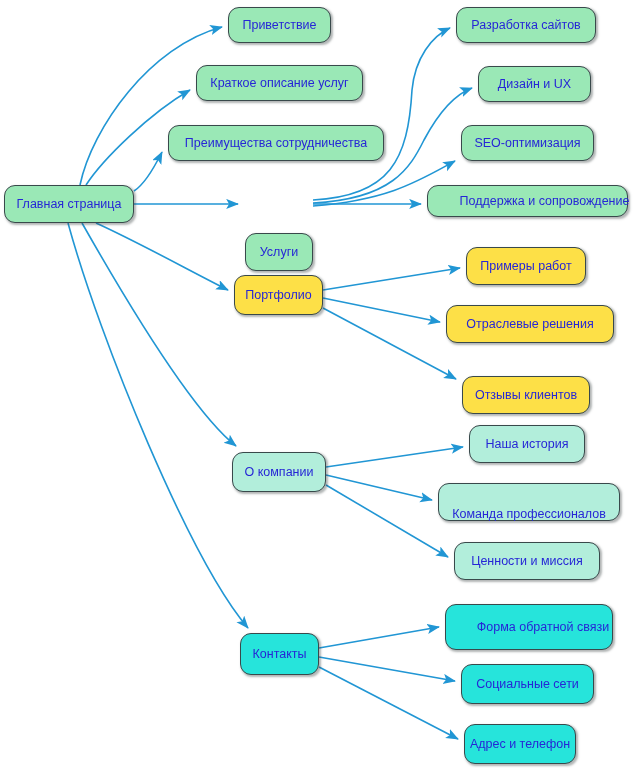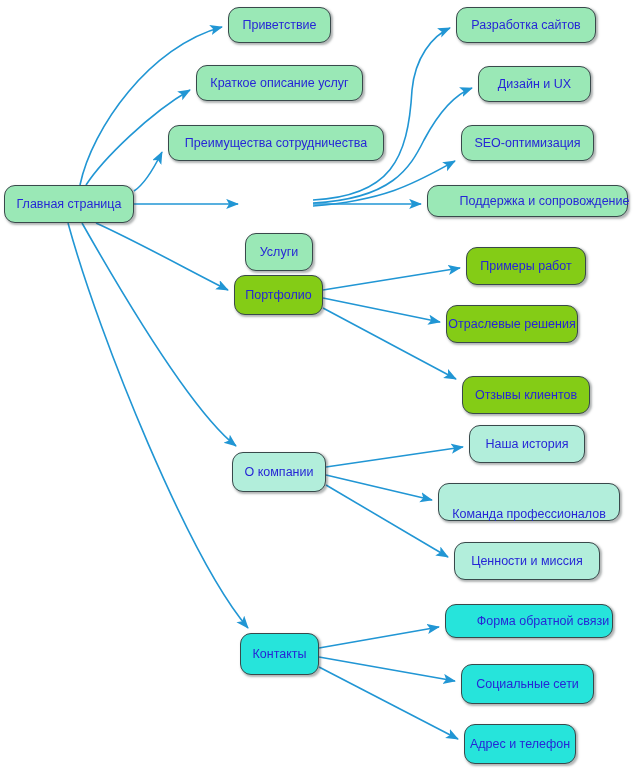--- a/index.html
+++ b/index.html
@@ -5,21 +5,21 @@
   html,body{margin:0;padding:0;background:#ffffff;}
   body{width:633px;height:768px;position:relative;overflow:hidden;
        font-family:"Liberation Sans","DejaVu Sans",sans-serif;}
   #canvas{position:absolute;inset:0;width:633px;height:768px;}
   #edge-layer{position:absolute;left:0;top:0;width:633px;height:768px;}
   .node{position:absolute;box-sizing:border-box;display:flex;align-items:center;
         justify-content:center;border:1.4px solid #39494b;border-radius:11px;
         color:#2626d6;font-size:12.5px;line-height:1;white-space:nowrap;
         box-shadow:1.5px 1.8px 2.2px rgba(60,70,70,0.40);}
   .fill-green{background:#9ae8b6;}
-  .fill-blue{background:#84cc16;}
+  .fill-blue{background:#fde047;}
   .fill-mint{background:#b2eedb;}
   .fill-cyan{background:#26e4db;}
 </style>
 </head>
 <body>
 
 <div id="canvas">
   <svg id="edge-layer" viewBox="0 0 633 768" xmlns="http://www.w3.org/2000/svg">
     <defs>
       <marker id="arw" markerWidth="9" markerHeight="9" refX="7.4" refY="3.2" orient="auto" markerUnits="strokeWidth">
@@ -76,42 +76,42 @@
       </div>
       <div class="node fill-green" style="left: 427px; top: 185px; width: 201px; height: 32px; padding-left: 34px;">
         <span>Поддержка и сопровождение</span>
       </div>
       <div class="node fill-blue" style="left: 234px; top: 275px; width: 89px; height: 40px;">
         <span>Портфолио</span>
       </div>
       <div class="node fill-blue" style="left: 466px; top: 247px; width: 120px; height: 38px;">
         <span>Примеры работ</span>
       </div>
-      <div class="node fill-blue" style="left: 446px; top: 305px; width: 132px; height: 38px;">
+      <div class="node fill-blue" style="left: 446px; top: 305px; width: 168px; height: 38px;">
         <span>Отраслевые решения</span>
       </div>
       <div class="node fill-blue" style="left: 462px; top: 376px; width: 128px; height: 38px;">
         <span>Отзывы клиентов</span>
       </div>
       <div class="node fill-mint" style="left: 232px; top: 452px; width: 94px; height: 40px;">
         <span>О компании</span>
       </div>
       <div class="node fill-mint" style="left: 469px; top: 425px; width: 116px; height: 38px;">
         <span>Наша история</span>
       </div>
       <div class="node fill-mint" style="left: 438px; top: 483px; width: 182px; height: 38px; align-items: flex-end;">
         <span>Команда профессионалов</span>
       </div>
       <div class="node fill-mint" style="left: 454px; top: 542px; width: 146px; height: 38px;">
         <span>Ценности и миссия</span>
       </div>
       <div class="node fill-cyan" style="left: 240px; top: 633px; width: 79px; height: 42px;">
         <span>Контакты</span>
       </div>
-      <div class="node fill-cyan" style="left: 445px; top: 604px; width: 168px; height: 34px; padding-left: 28px;">
+      <div class="node fill-cyan" style="left: 445px; top: 604px; width: 168px; height: 46px; padding-left: 28px;">
         <span>Форма обратной связи</span>
       </div>
       <div class="node fill-cyan" style="left: 461px; top: 664px; width: 133px; height: 40px; text-align: center;">
         <span>Социальные сети</span>
       </div>
       <div class="node fill-cyan" style="left: 464px; top: 724px; width: 112px; height: 40px;">
         <span>Адрес и телефон</span>
       </div>
     </div>
 </div>

